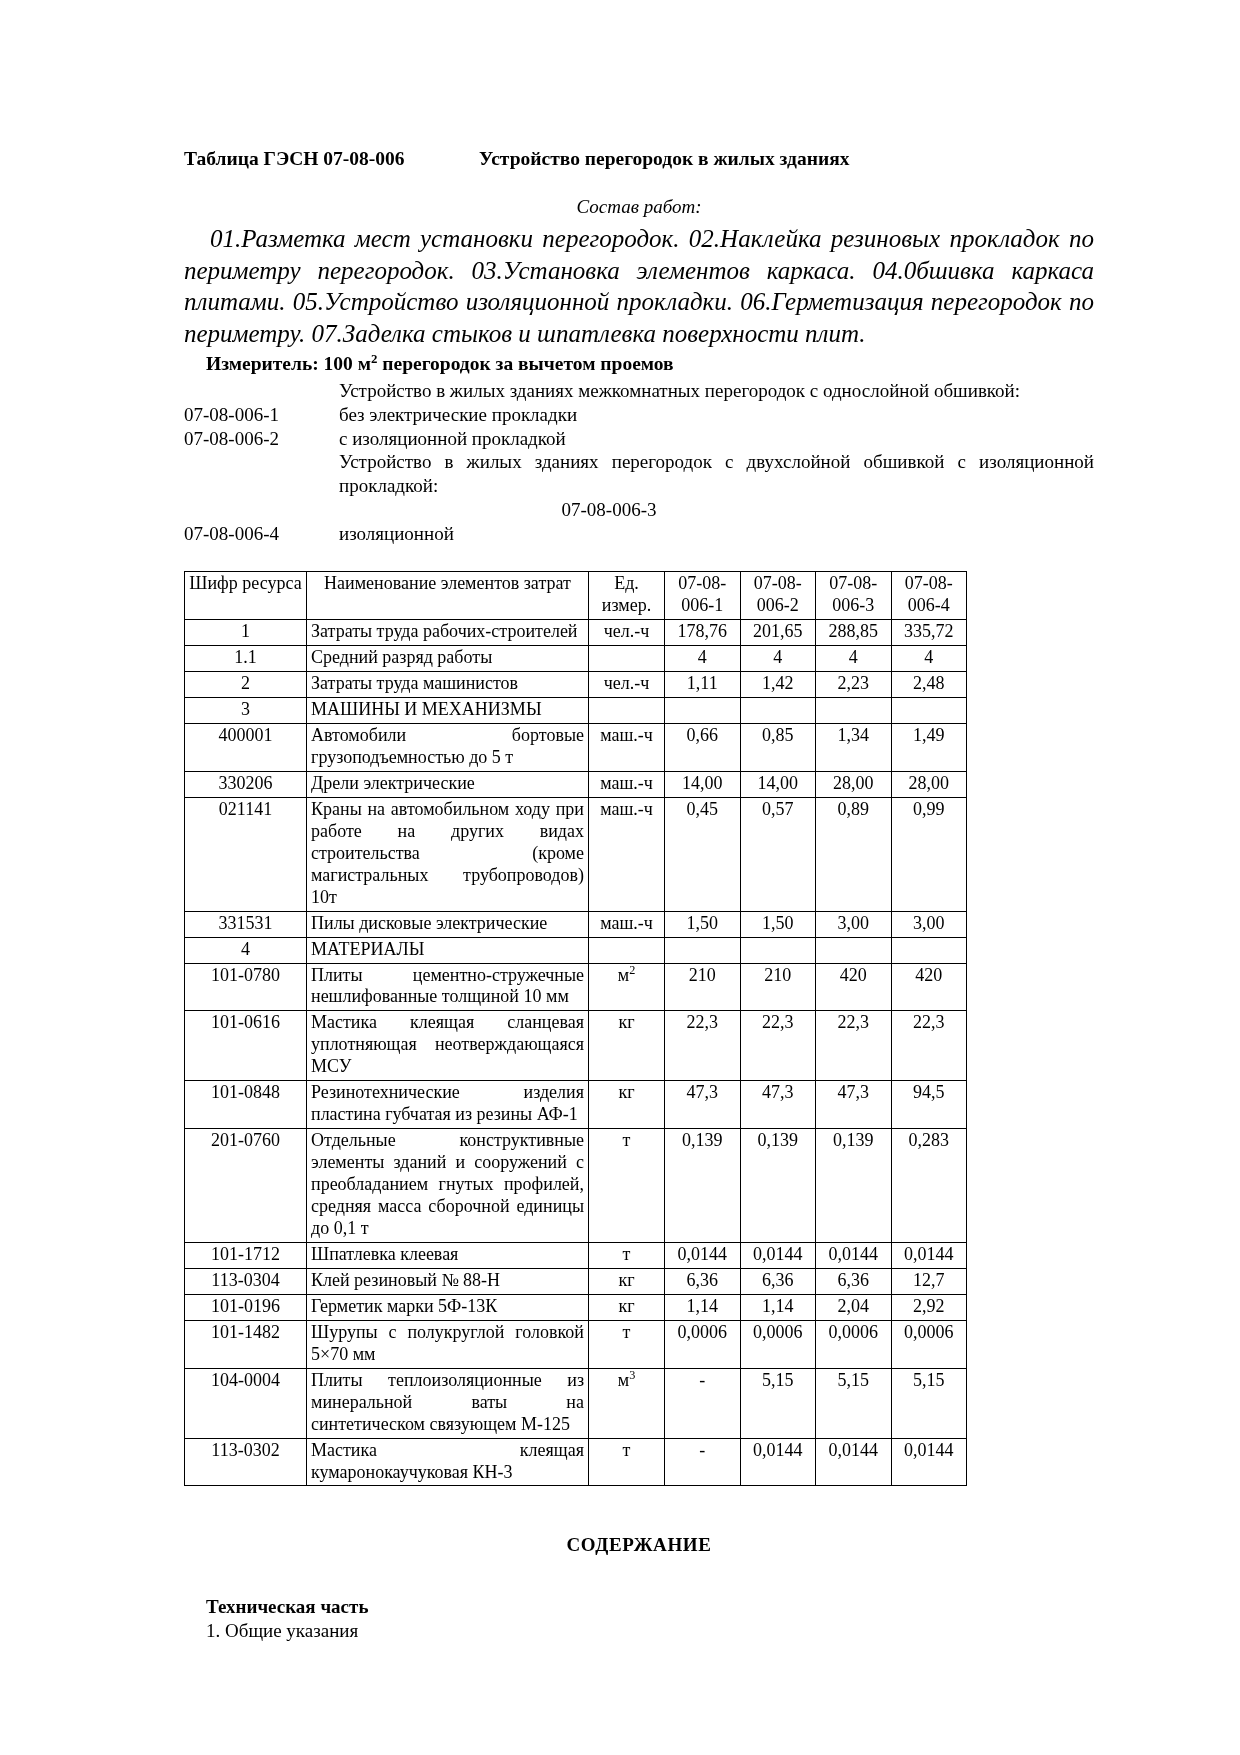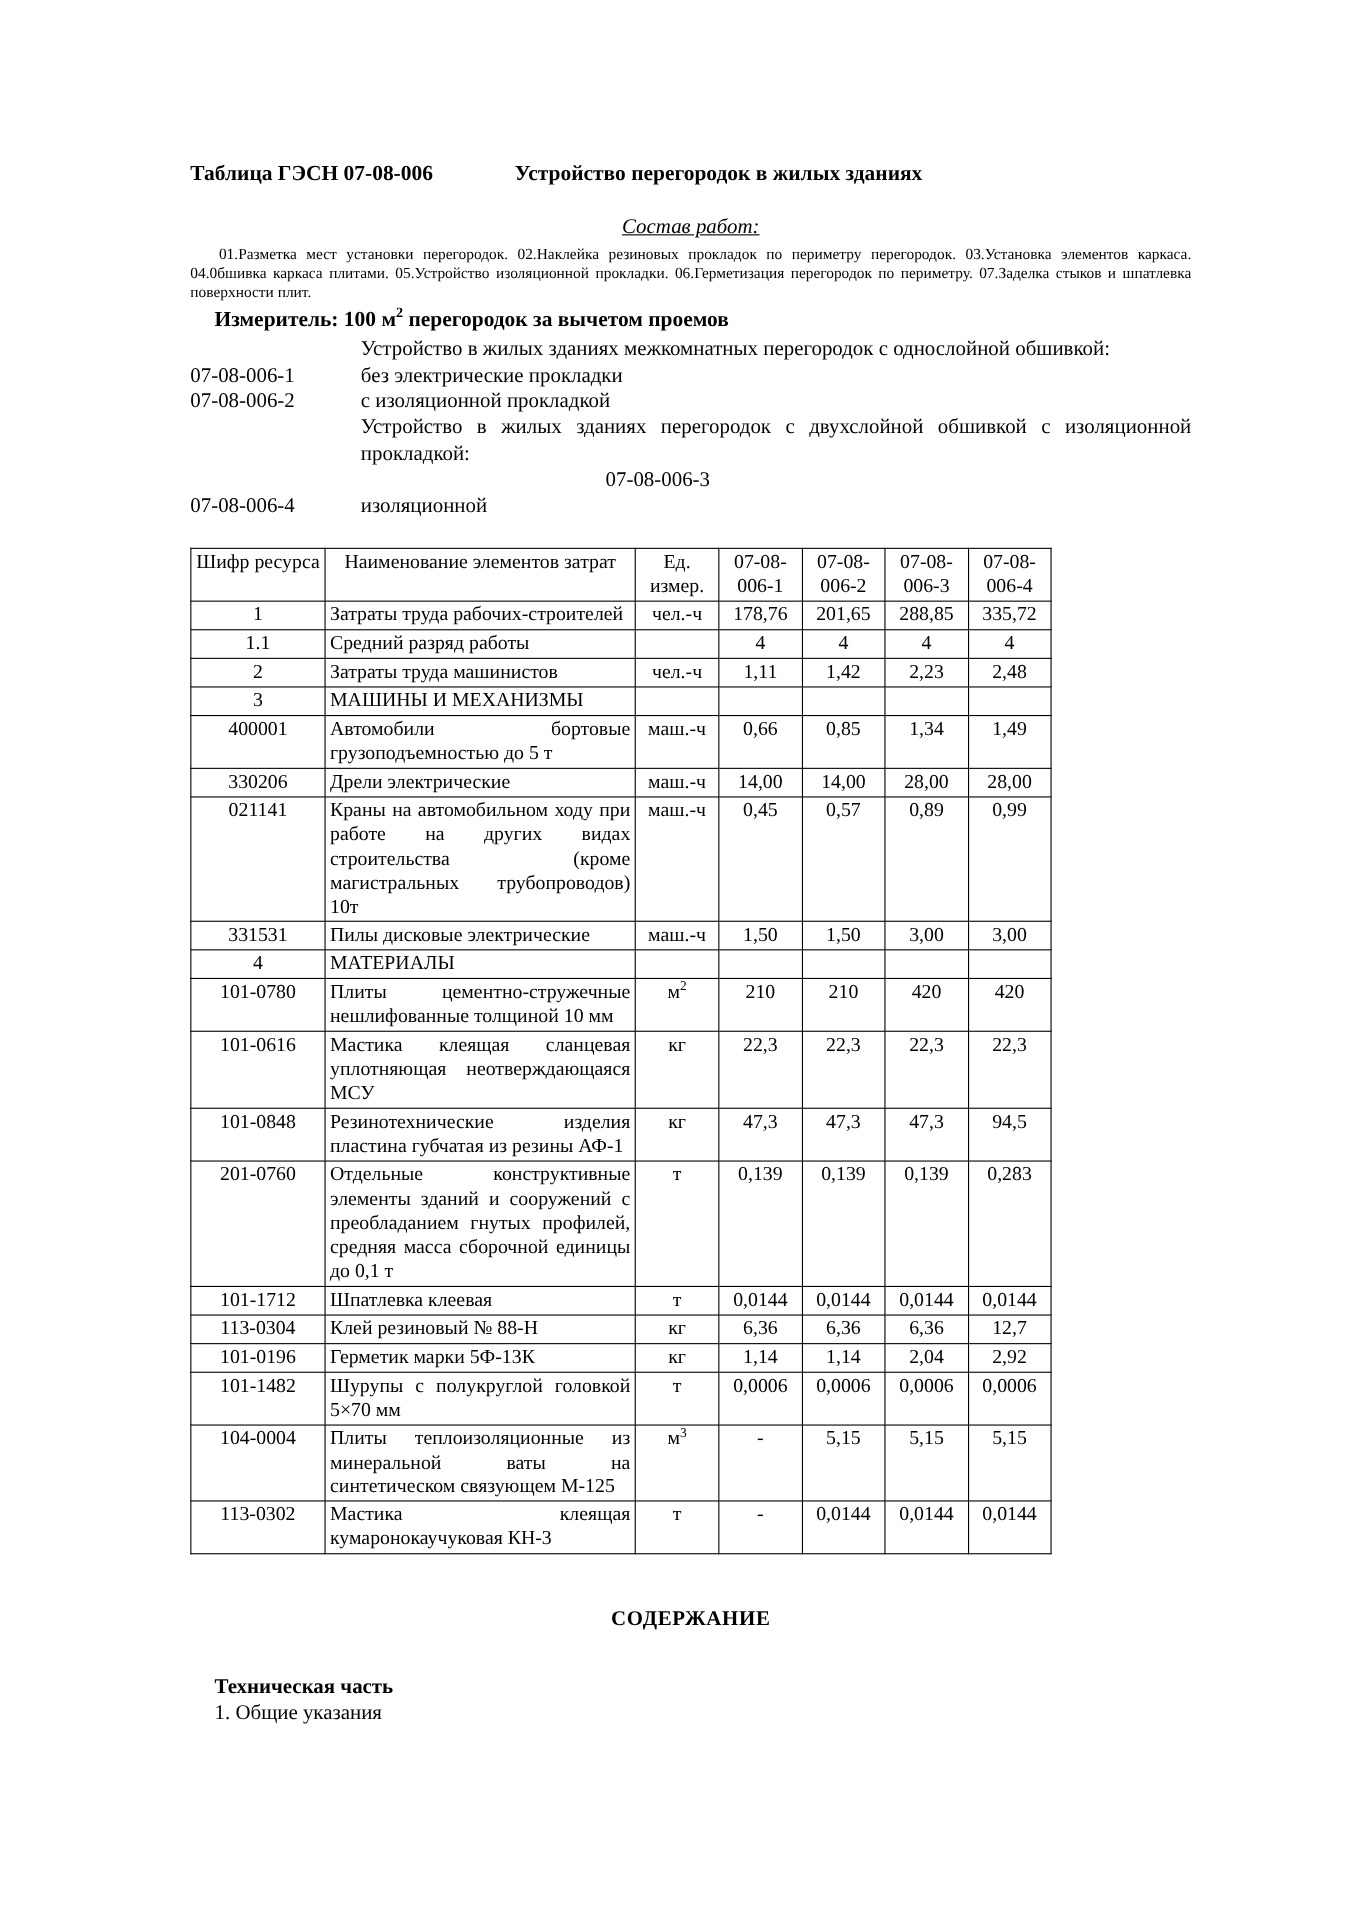--- a/index.html
+++ b/index.html
@@ -10,50 +10,50 @@
   body {
     width: 1240px;
     height: 1755px;
     font-family: "Liberation Serif", "DejaVu Serif", serif;
     color: #000000;
     position: relative;
     overflow: hidden;
   }
   .page {
     position: absolute;
-    left: 173px;
+    left: 184px;
     top: 148px;
     width: 910px;
   }
 
   
   .doc-head {
     display: flex;
     align-items: baseline;
     font-weight: bold;
     font-size: 19.5px;
     margin-bottom: 26px;
   }
   .doc-head .table-no { width: 295px; flex: 0 0 295px; }
   .doc-head .title { flex: 1 1 auto; }
 
   .sostav {
     text-align: center;
     font-style: italic;
     font-size: 19px;
     margin-bottom: 5px;
-    text-decoration: underline;
   }
   .works {
-    font-size: 14px;
+    font-size: 25px;
     text-align: justify;
     text-align-last: left;
     line-height: 1.26;
     text-indent: 26px;
     margin: 0 0 4px 0;
+    font-style: italic;
   }
   .izmer {
     font-weight: bold;
     font-size: 19.5px;
     padding-left: 22px;
     margin-top: 3px;
     margin-bottom: 4px;
   }
   .izmer sup { font-size: 0.66em; vertical-align: super; line-height: 0; }
 

